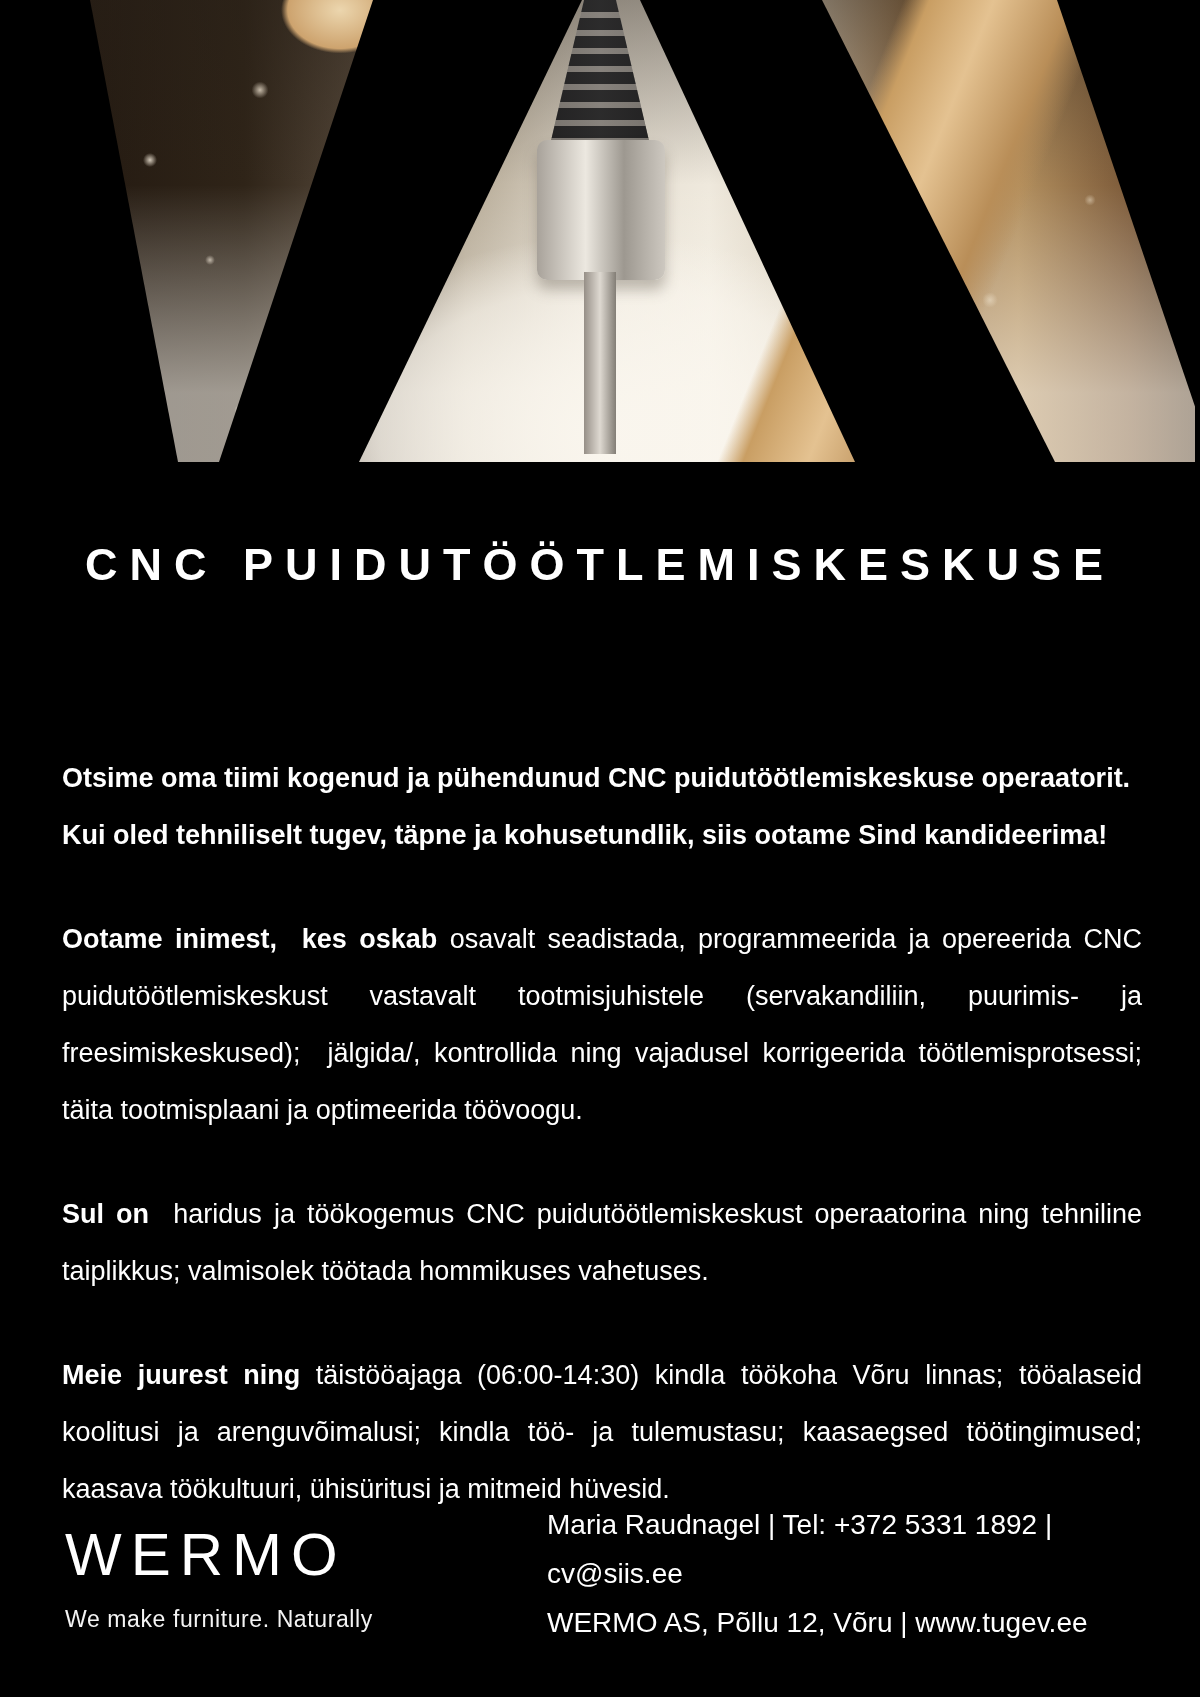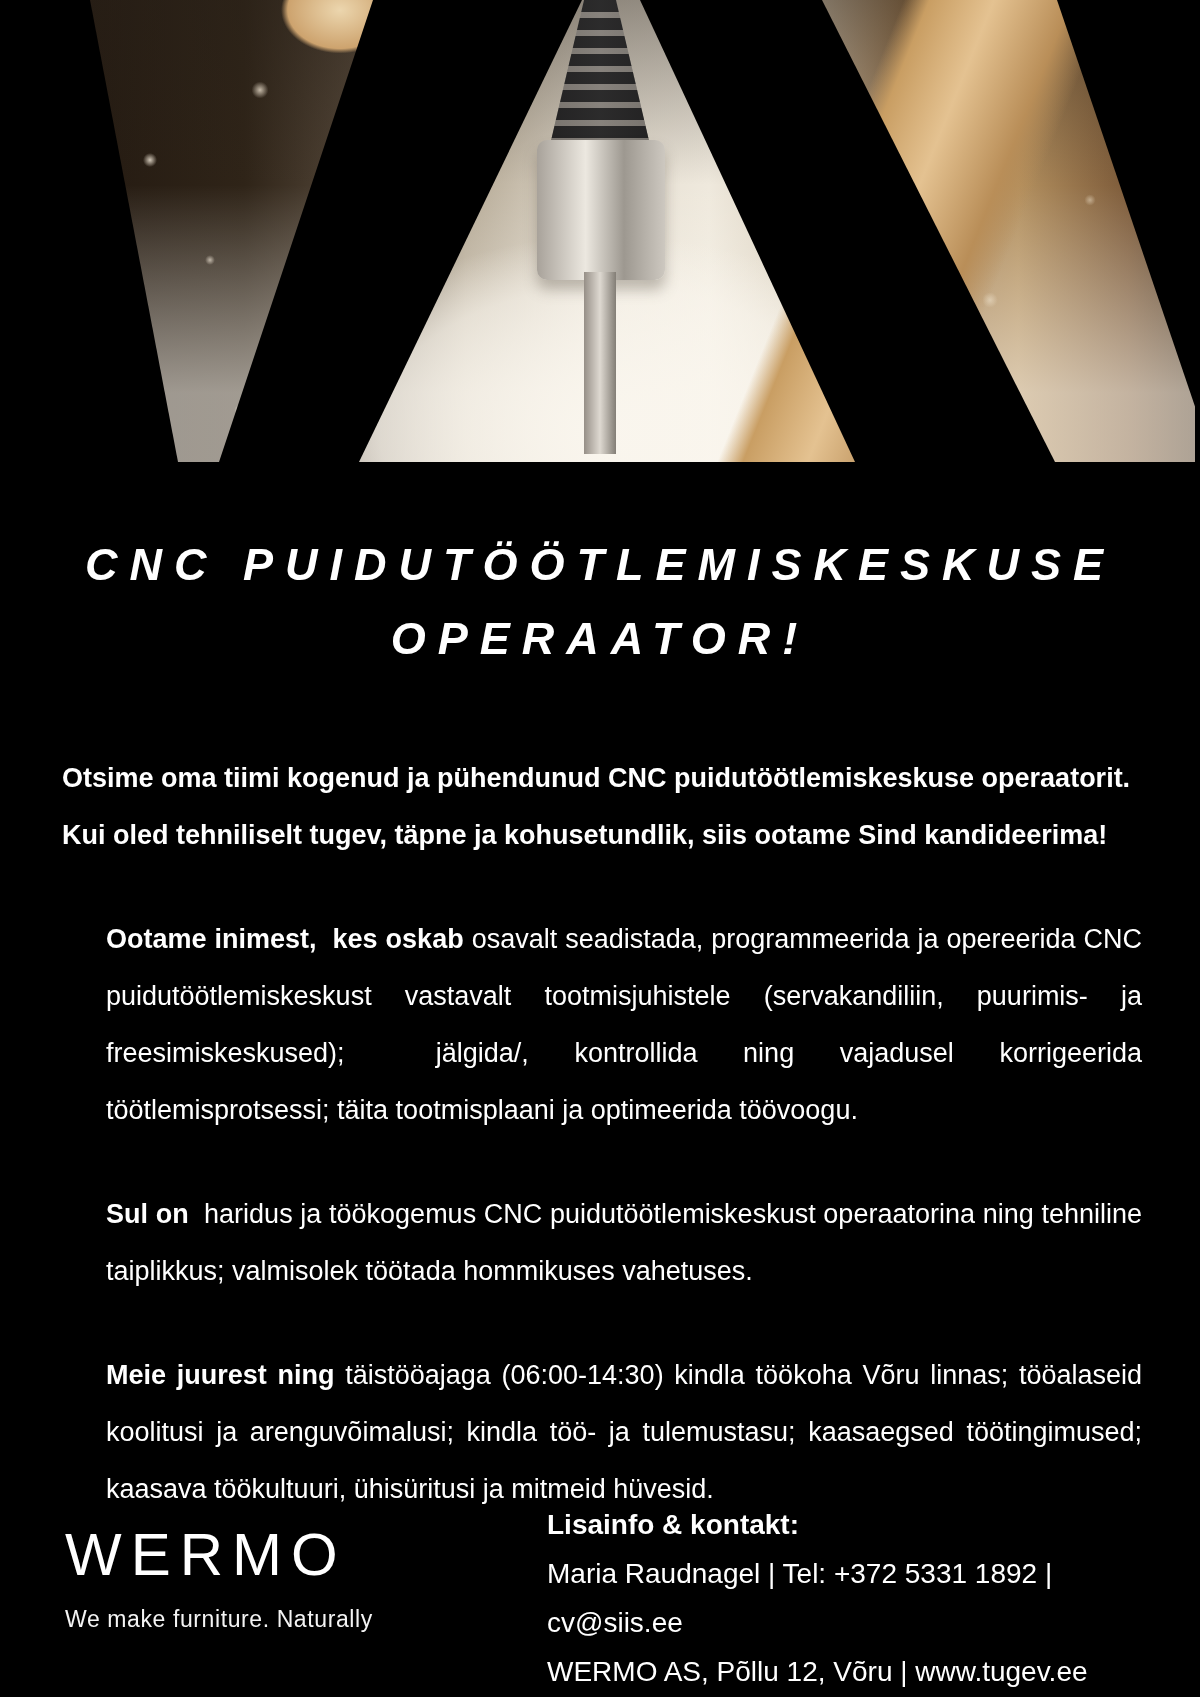--- a/index.html
+++ b/index.html
@@ -58,27 +58,27 @@
   
   .ov{position:absolute;top:0;left:0;width:100%;height:100%;background:#000;}
   .ov-left-margin{clip-path:polygon(0 0, 0 100%, 88px 100%);}
   .ov-stripe{clip-path:polygon(283px 0, 492px 0, 269px 100%, 129px 100%);}
   .ov-leg{clip-path:polygon(550px 0, 732px 0, 965px 100%, 765px 100%);}
   .ov-right-margin{clip-path:polygon(967px 0, 100% 0, 100% 88%);}
 
   
   .title{
     position:absolute;top:528px;left:0;width:1200px;text-align:center;
-    font-weight:700;font-size:45px;letter-spacing:12px;line-height:74px;font-style:italic;
+    font-weight:700;font-size:45px;letter-spacing:12px;line-height:74px;
   }
 
   
   .content{position:absolute;top:750px;left:62px;width:1080px;font-size:27px;line-height:57px;}
   .content p{margin:0;white-space:pre-wrap;}
-  .content p + p{margin-top:47px;margin-left:44px;}
+  .content p + p{margin-top:47px;}
   .content p.justify{text-align:justify;}
   .lead{font-weight:700;}
 
   
   .logo-block{position:absolute;left:65px;top:1515px;width:420px;}
   .logo-text{font-size:60px;font-weight:400;letter-spacing:9px;line-height:80px;color:#fff;}
   .logo-tagline{margin-top:11px;font-size:23px;font-weight:400;letter-spacing:.6px;color:#f4f4f4;}
   .contact{position:absolute;left:547px;top:1500px;width:620px;font-size:28px;line-height:49px;}
   .contact-heading{font-weight:700;}
 </style>
@@ -92,36 +92,34 @@
     <div class="drill-bit"></div>
     <div class="ov ov-left-margin"></div>
     <div class="ov ov-stripe"></div>
     <div class="ov ov-leg"></div>
     <div class="ov ov-right-margin"></div>
   </div>
 </div>
 
 <div class="title">
   <div>CNC PUIDUTÖÖTLEMISKESKUSE</div>
-  <div>OPERAATOR!</div>
 </div>
 
 <div class="content">
   <p><span class="lead">Otsime oma tiimi kogenud ja pühendunud CNC puidutöötlemiskeskuse operaatorit. Kui oled tehniliselt tugev, täpne ja kohusetundlik, siis ootame Sind kandideerima!</span></p>
 
   <p class="justify"><span class="lead">Ootame inimest,  kes oskab</span><span> osavalt seadistada, programmeerida ja opereerida CNC puidutöötlemiskeskust vastavalt tootmisjuhistele (servakandiliin, puurimis- ja freesimiskeskused);  jälgida/, kontrollida ning vajadusel korrigeerida töötlemisprotsessi; täita tootmisplaani ja optimeerida töövoogu.</span></p>
 
   <p class="justify"><span class="lead">Sul on</span><span>  haridus ja töökogemus CNC puidutöötlemiskeskust operaatorina ning tehniline taiplikkus; valmisolek töötada hommikuses vahetuses.</span></p>
 
   <p class="justify"><span class="lead">Meie juurest ning</span><span> täistööajaga (06:00-14:30) kindla töökoha Võru linnas; tööalaseid koolitusi ja arenguvõimalusi; kindla töö- ja tulemustasu; kaasaegsed töötingimused; kaasava töökultuuri, ühisüritusi ja mitmeid hüvesid.</span></p>
 </div>
 
 <div class="logo-block">
   <div class="logo-text">WERMO</div>
   <div class="logo-tagline">We make furniture. Naturally</div>
 </div>
 
 <div class="contact">
-  <div class="contact-heading">Lisainfo &amp; kontakt:</div>
   <div>Maria Raudnagel | Tel: +372 5331 1892 |</div>
   <div>cv@siis.ee</div>
   <div>WERMO AS, Põllu 12, Võru | www.tugev.ee</div>
 </div>
 
 </body></html>

